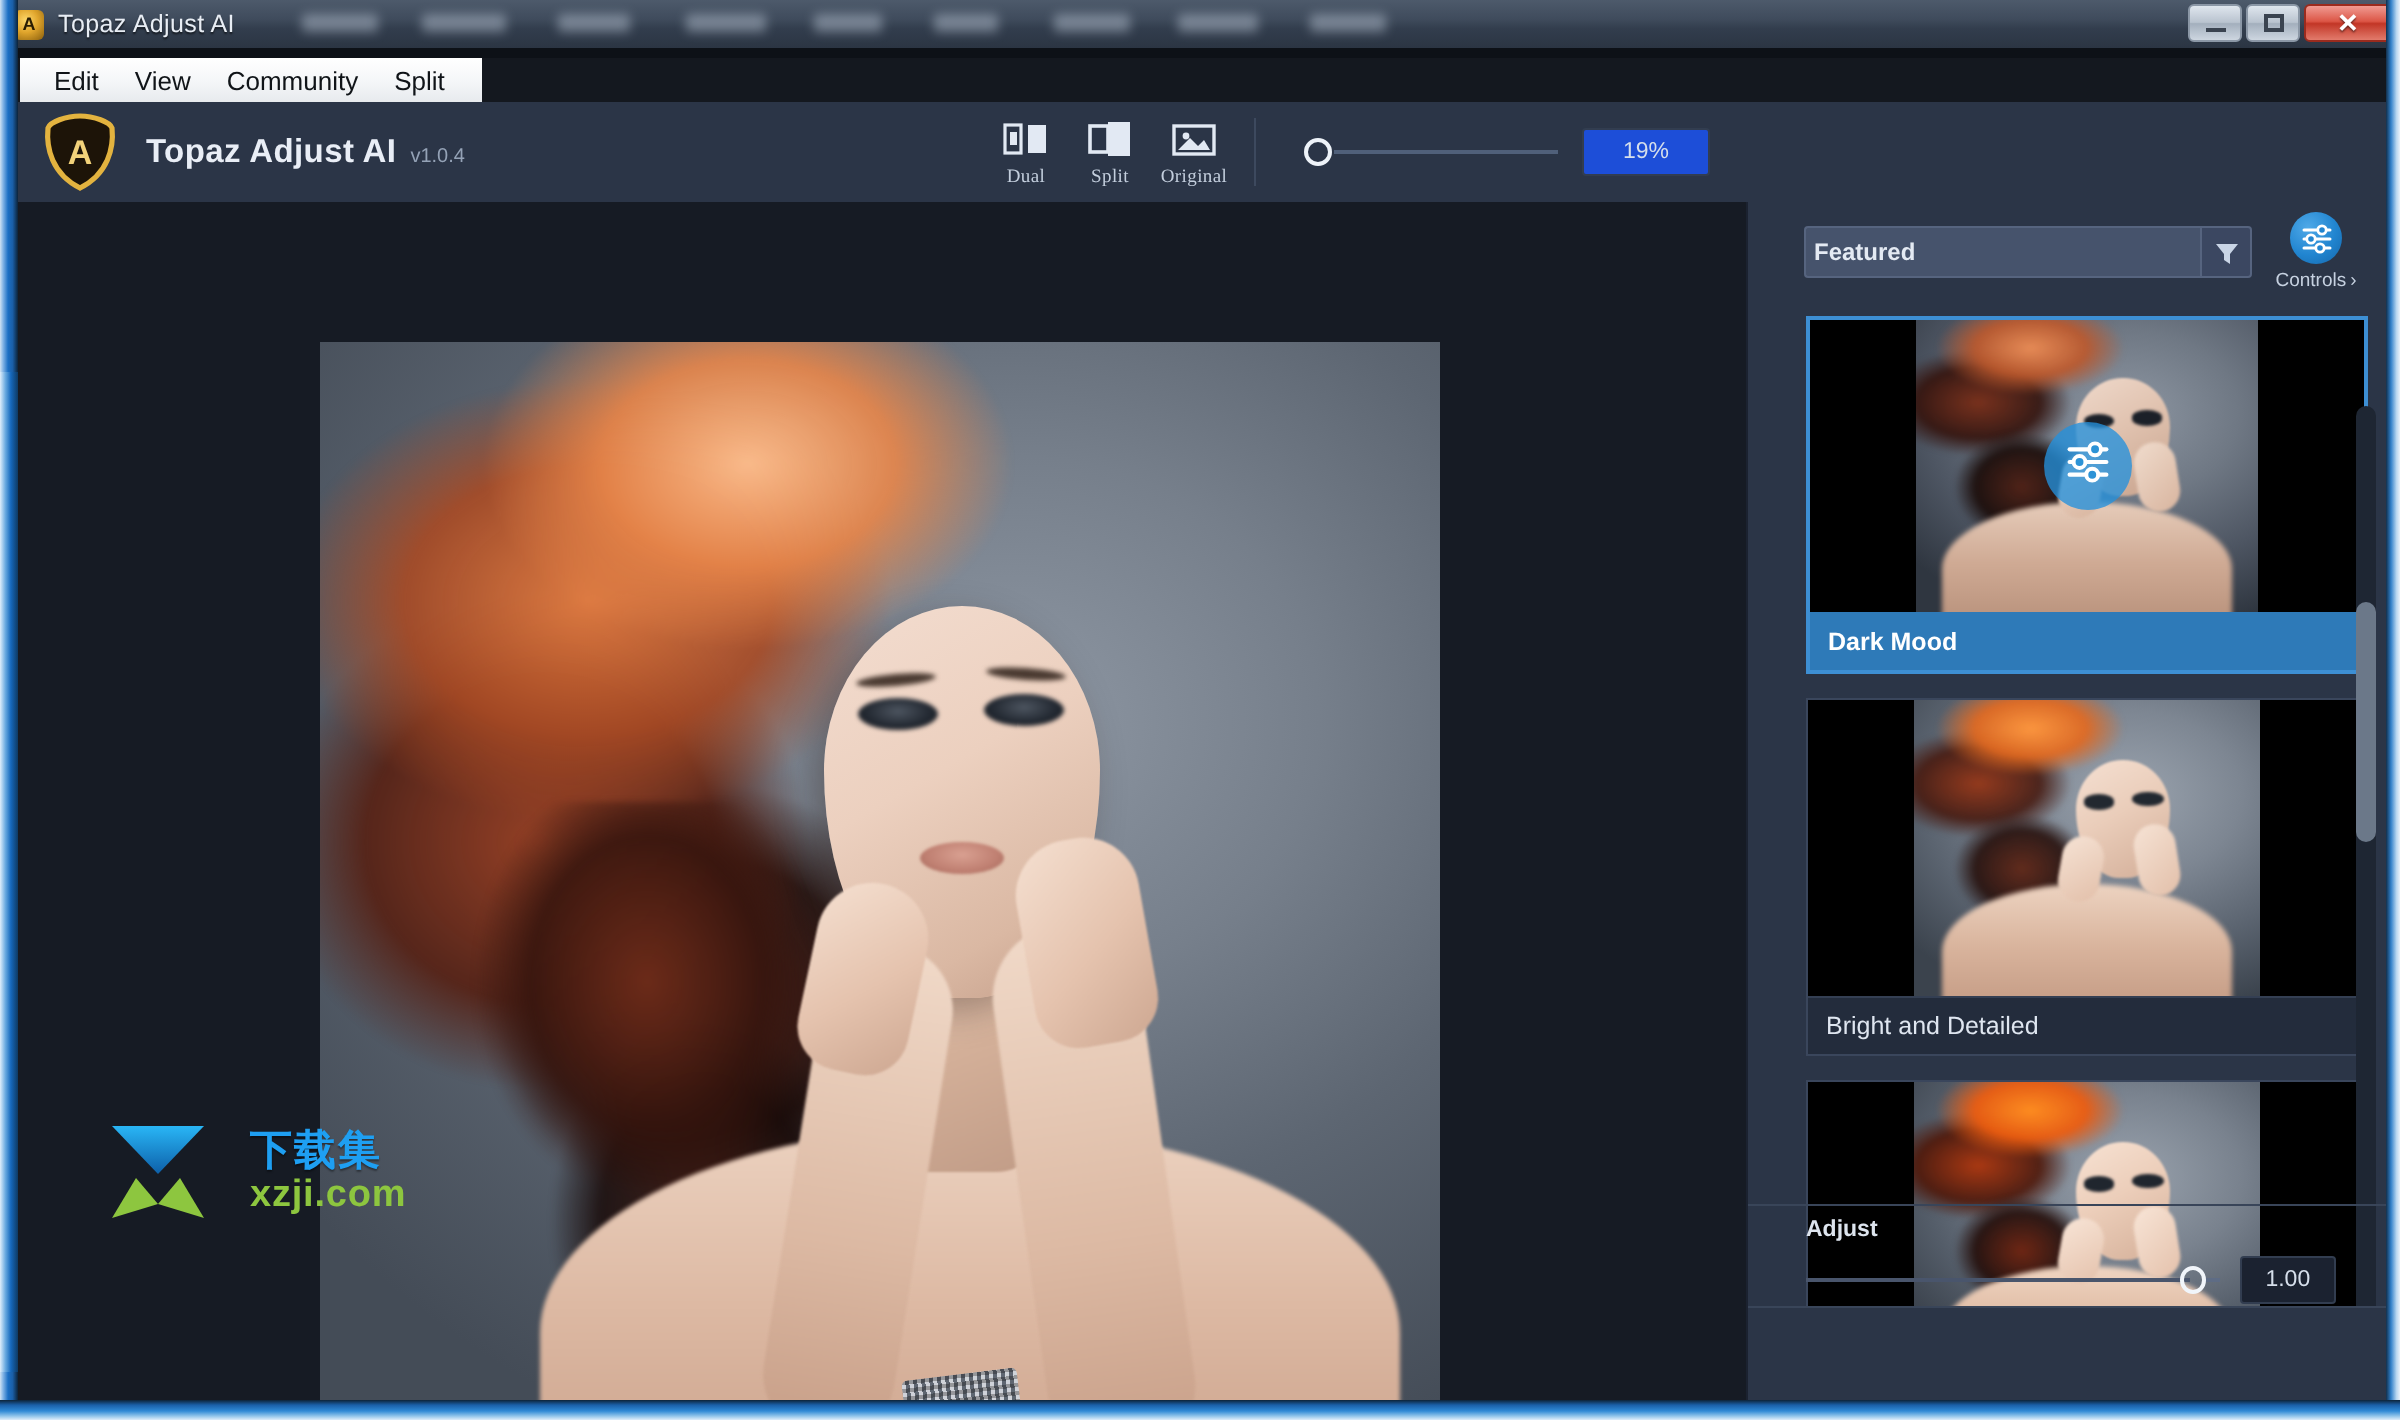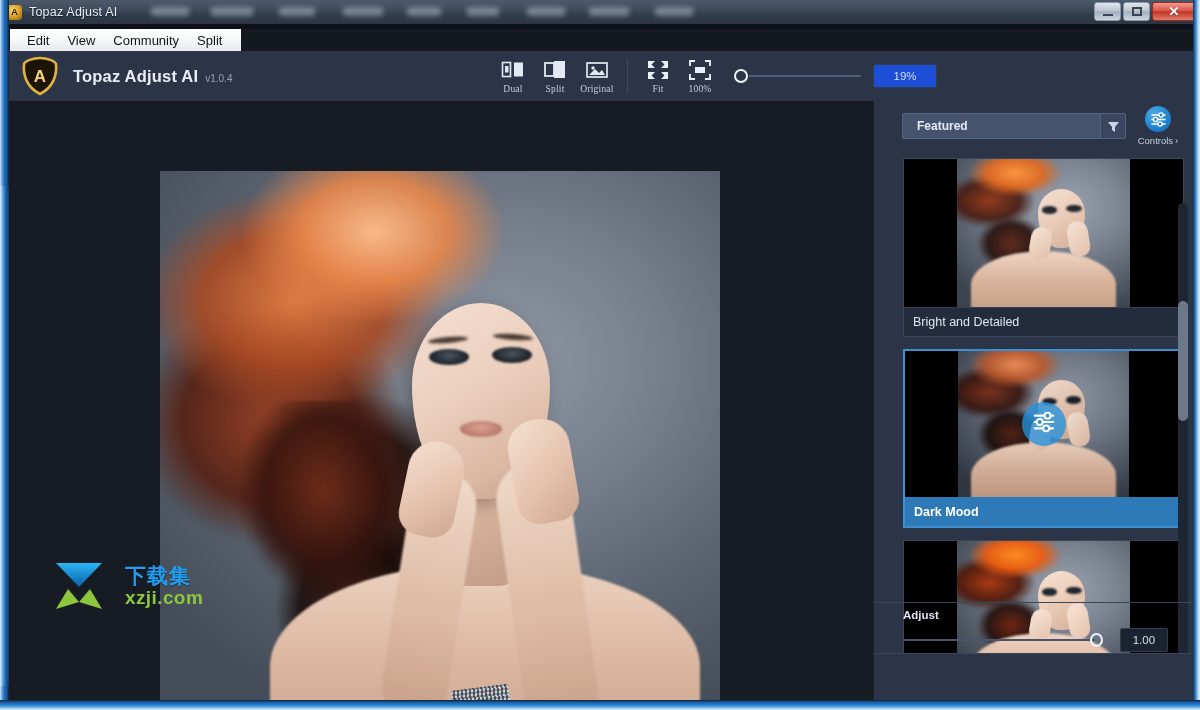--- a/index.html
+++ b/index.html
@@ -314,21 +314,21 @@
     display: flex; align-items: stretch;
     height: 26px;
   }
   .combo-field {
     width: 198px;
     background: #46536c;
     border: 1px solid #56647f;
     border-right: none;
     border-radius: 2px 0 0 2px;
     display: flex; align-items: center;
-    padding-left: 14px;
+    padding-left: 4px;
     font-size: 12px; color: #e4eaf3; font-weight: bold;
     box-sizing: border-box;
     cursor: pointer;
   }
   .combo-btn {
     width: 26px;
     background: #3b4761;
     border: 1px solid #56647f;
     border-radius: 0 2px 2px 0;
     display: flex; align-items: center; justify-content: center;
@@ -575,42 +575,20 @@
                 <circle cx="8" cy="8" r="1.7" fill="#e2e9f3"></circle>
                 <path d="M4 15 L10 9 L14 13 L17 10 L20 15 Z" fill="#e2e9f3"></path>
               </svg>
             </span>
             <span class="tool-lbl">Original</span>
           </div>
         </div>
 
         <div class="tool-divider"></div>
 
-        <div class="tool-group">
-          <div class="tool-btn">
-            <span class="tool-ico">
-              <svg width="24" height="22" viewBox="0 0 24 22">
-                <path d="M2 2 L9 2 L5.5 5.5 L9 9 L2 9 Z" fill="#e9eff7"></path>
-                <path d="M22 2 L15 2 L18.5 5.5 L15 9 L22 9 Z" fill="#e9eff7"></path>
-                <path d="M2 20 L9 20 L5.5 16.5 L9 13 L2 13 Z" fill="#e9eff7"></path>
-                <path d="M22 20 L15 20 L18.5 16.5 L15 13 L22 13 Z" fill="#e9eff7"></path>
-              </svg>
-            </span>
-            <span class="tool-lbl">Fit</span>
-          </div>
-          <div class="tool-btn">
-            <span class="tool-ico">
-              <svg width="24" height="22" viewBox="0 0 24 22">
-                <path d="M2 7 L2 2 L7 2 M17 2 L22 2 L22 7 M22 15 L22 20 L17 20 M7 20 L2 20 L2 15" fill="none" stroke="#e9eff7" stroke-width="1.9"></path>
-                <rect x="7" y="8" width="10" height="6" fill="#e9eff7"></rect>
-              </svg>
-            </span>
-            <span class="tool-lbl">100%</span>
-          </div>
-        </div>
 
         <div class="zoom-wrap">
           <span class="zoom-knob"></span>
           <span class="zoom-track"></span>
         </div>
         <div class="zoom-field">19%</div>
       </div>
     </div>
 
     <div class="canvas">
@@ -681,37 +659,20 @@
           </div>
           <div class="ctrl-lbl">
             <span>Controls</span>
             <span>›</span>
           </div>
         </div>
       </div>
 
       <div class="preset-list">
         <div class="preset-scroll">
-
-          <div class="preset-card">
-            <div class="preset-thumb">
-              <div class="thumb-inner">
-                <div class="thumb-bg" style="background:radial-gradient(ellipse 85% 75% at 62% 32%,#9aa3ae 0%,#7d8692 38%,#5b6470 70%,#3b434d 100%);"></div>
-                <div class="th-hair" style="left:-6%;top:-4%;width:72%;height:62%;background:radial-gradient(ellipse 50% 34% at 55% 22%,rgba(255,150,60,.97) 0%,rgba(226,105,32,.93) 45%,rgba(0,0,0,0) 76%),radial-gradient(ellipse 46% 36% at 34% 52%,rgba(150,55,24,.95) 0%,rgba(70,26,16,.9) 54%,rgba(0,0,0,0) 82%);"></div>
-                <div class="th-hair" style="left:8%;top:38%;width:48%;height:48%;background:radial-gradient(ellipse 48% 46% at 48% 40%,rgba(96,38,22,.94) 0%,rgba(38,16,12,.9) 58%,rgba(0,0,0,0) 85%);"></div>
-                <div class="th-body" style="left:8%;top:62%;width:84%;height:42%;background:linear-gradient(to bottom,#edd3c1 0%,#d9b49d 50%,#c49b84 100%);"></div>
-                <div class="th-face" style="left:47%;top:20%;width:27%;height:40%;background:linear-gradient(150deg,#f5e0d2 0%,#eacdba 45%,#d2ad97 100%);"></div>
-                <div class="th-eye" style="left:49%;top:32%;width:9%;height:5%;background:#222830;"></div>
-                <div class="th-eye" style="left:63%;top:31%;width:9%;height:5%;background:#222830;"></div>
-                <div class="th-hand" style="left:42%;top:46%;width:12%;height:22%;background:linear-gradient(140deg,#f6e3d5 0%,#e2bfa9 100%);transform:rotate(10deg);"></div>
-                <div class="th-hand" style="left:64%;top:42%;width:12%;height:24%;background:linear-gradient(140deg,#f6e3d5 0%,#e2bfa9 100%);transform:rotate(-9deg);"></div>
-              </div>
-            </div>
-            <div class="preset-label">Bright and Detailed</div>
-          </div>
 
           <div class="preset-card selected">
             <div class="preset-thumb">
               <div class="thumb-inner">
                 <div class="thumb-bg" style="background:radial-gradient(ellipse 85% 75% at 62% 32%,#8d96a2 0%,#6f7884 38%,#4e5663 70%,#2f3640 100%);"></div>
                 <div class="th-hair" style="left:-6%;top:-4%;width:72%;height:62%;background:radial-gradient(ellipse 50% 34% at 55% 22%,rgba(236,140,84,.95) 0%,rgba(188,88,44,.92) 45%,rgba(0,0,0,0) 76%),radial-gradient(ellipse 46% 36% at 34% 52%,rgba(122,46,24,.95) 0%,rgba(52,20,14,.92) 54%,rgba(0,0,0,0) 82%);"></div>
                 <div class="th-hair" style="left:8%;top:38%;width:48%;height:48%;background:radial-gradient(ellipse 48% 46% at 48% 40%,rgba(78,30,18,.94) 0%,rgba(26,12,9,.92) 58%,rgba(0,0,0,0) 85%);"></div>
                 <div class="th-body" style="left:8%;top:62%;width:84%;height:42%;background:linear-gradient(to bottom,#e6ccba 0%,#cfaa94 50%,#b8917b 100%);"></div>
                 <div class="th-face" style="left:47%;top:20%;width:27%;height:40%;background:linear-gradient(150deg,#efd9cb 0%,#e0c2af 45%,#c7a28c 100%);"></div>
                 <div class="th-eye" style="left:49%;top:32%;width:9%;height:5%;background:#1b2028;"></div>
@@ -733,20 +694,37 @@
                   </svg>
                 </span>
               </div>
             </div>
             <div class="preset-label">Dark Mood</div>
           </div>
 
           <div class="preset-card">
             <div class="preset-thumb">
               <div class="thumb-inner">
+                <div class="thumb-bg" style="background:radial-gradient(ellipse 85% 75% at 62% 32%,#9aa3ae 0%,#7d8692 38%,#5b6470 70%,#3b434d 100%);"></div>
+                <div class="th-hair" style="left:-6%;top:-4%;width:72%;height:62%;background:radial-gradient(ellipse 50% 34% at 55% 22%,rgba(255,150,60,.97) 0%,rgba(226,105,32,.93) 45%,rgba(0,0,0,0) 76%),radial-gradient(ellipse 46% 36% at 34% 52%,rgba(150,55,24,.95) 0%,rgba(70,26,16,.9) 54%,rgba(0,0,0,0) 82%);"></div>
+                <div class="th-hair" style="left:8%;top:38%;width:48%;height:48%;background:radial-gradient(ellipse 48% 46% at 48% 40%,rgba(96,38,22,.94) 0%,rgba(38,16,12,.9) 58%,rgba(0,0,0,0) 85%);"></div>
+                <div class="th-body" style="left:8%;top:62%;width:84%;height:42%;background:linear-gradient(to bottom,#edd3c1 0%,#d9b49d 50%,#c49b84 100%);"></div>
+                <div class="th-face" style="left:47%;top:20%;width:27%;height:40%;background:linear-gradient(150deg,#f5e0d2 0%,#eacdba 45%,#d2ad97 100%);"></div>
+                <div class="th-eye" style="left:49%;top:32%;width:9%;height:5%;background:#222830;"></div>
+                <div class="th-eye" style="left:63%;top:31%;width:9%;height:5%;background:#222830;"></div>
+                <div class="th-hand" style="left:42%;top:46%;width:12%;height:22%;background:linear-gradient(140deg,#f6e3d5 0%,#e2bfa9 100%);transform:rotate(10deg);"></div>
+                <div class="th-hand" style="left:64%;top:42%;width:12%;height:24%;background:linear-gradient(140deg,#f6e3d5 0%,#e2bfa9 100%);transform:rotate(-9deg);"></div>
+              </div>
+            </div>
+            <div class="preset-label">Bright and Detailed</div>
+          </div>
+
+          <div class="preset-card">
+            <div class="preset-thumb">
+              <div class="thumb-inner">
                 <div class="thumb-bg" style="background:radial-gradient(ellipse 85% 75% at 62% 32%,#99a2ad 0%,#79828e 38%,#545d69 70%,#353c46 100%);"></div>
                 <div class="th-hair" style="left:-6%;top:-4%;width:72%;height:62%;background:radial-gradient(ellipse 50% 34% at 55% 22%,rgba(255,140,30,.98) 0%,rgba(236,92,16,.95) 45%,rgba(0,0,0,0) 76%),radial-gradient(ellipse 46% 36% at 34% 52%,rgba(172,54,14,.96) 0%,rgba(78,24,10,.92) 54%,rgba(0,0,0,0) 82%);"></div>
                 <div class="th-hair" style="left:8%;top:38%;width:48%;height:48%;background:radial-gradient(ellipse 48% 46% at 48% 40%,rgba(110,34,14,.95) 0%,rgba(34,12,8,.9) 58%,rgba(0,0,0,0) 85%);"></div>
                 <div class="th-body" style="left:8%;top:62%;width:84%;height:42%;background:linear-gradient(to bottom,#f0d5c2 0%,#dcb69e 50%,#c69d85 100%);"></div>
                 <div class="th-face" style="left:47%;top:20%;width:27%;height:40%;background:linear-gradient(150deg,#f7e2d3 0%,#ecceba 45%,#d4af98 100%);"></div>
                 <div class="th-eye" style="left:49%;top:32%;width:9%;height:5%;background:#20262e;"></div>
                 <div class="th-eye" style="left:63%;top:31%;width:9%;height:5%;background:#20262e;"></div>
                 <div class="th-hand" style="left:42%;top:46%;width:12%;height:22%;background:linear-gradient(140deg,#f8e5d7 0%,#e4c1ab 100%);transform:rotate(10deg);"></div>
                 <div class="th-hand" style="left:64%;top:42%;width:12%;height:24%;background:linear-gradient(140deg,#f8e5d7 0%,#e4c1ab 100%);transform:rotate(-9deg);"></div>
               </div>

